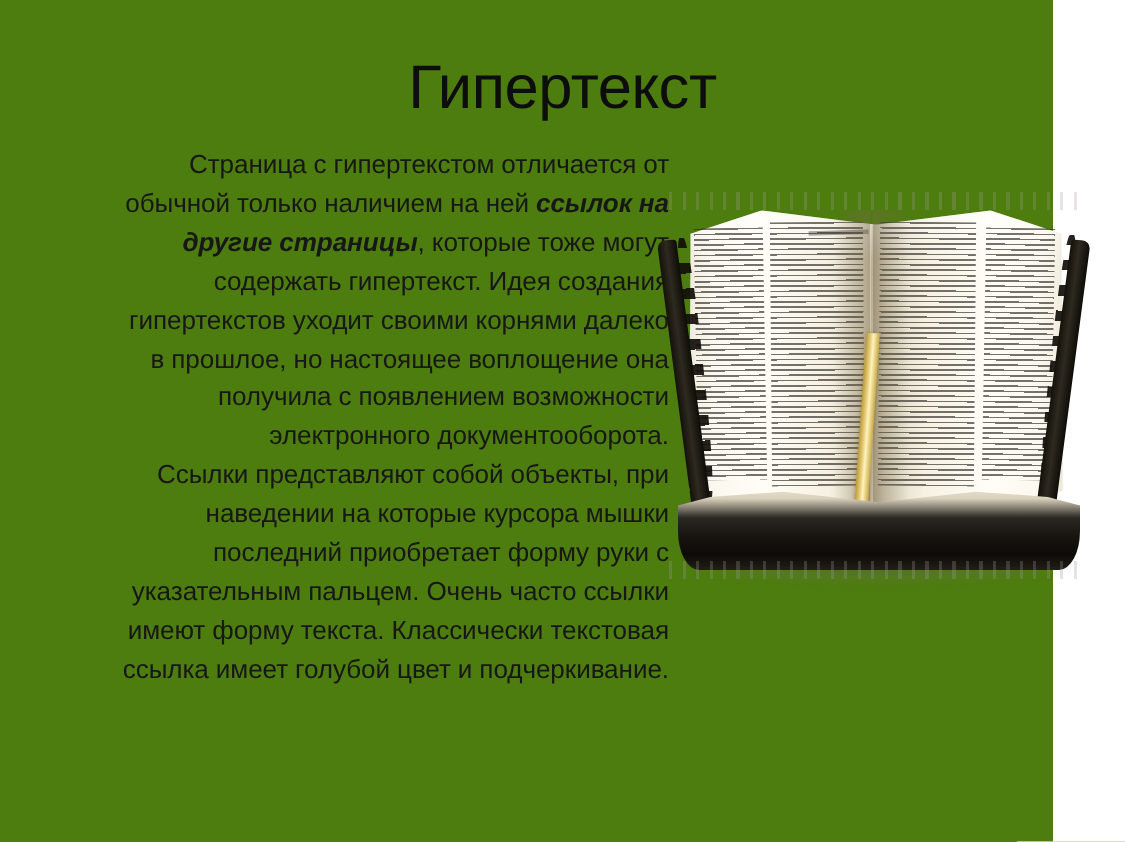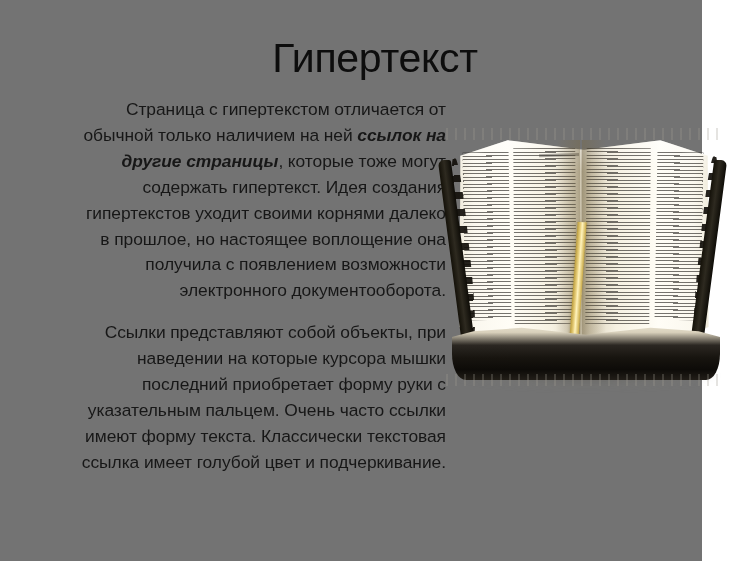--- a/index.html
+++ b/index.html
@@ -11,21 +11,21 @@
     width: 750px;
     height: 561px;
     overflow: hidden;
     font-family: "Liberation Sans", "DejaVu Sans", sans-serif;
     color: #1a1a1a;
   }
   .slide {
     position: relative;
     width: 702px;
     height: 561px;
-    background: #737373;
+    background: #4d7c0f;
   }
 
   
   .slide-title {
     position: absolute;
     left: 0;
     top: 34px;
     width: 750px;
     text-align: center;
     font-size: 41px;
@@ -45,21 +45,21 @@
   }
   .para {
     margin: 0;
     font-size: 17.4px;
     line-height: 25.9px;
     color: #171717;
     text-align: right;
     letter-spacing: -0.05px;
     word-spacing: -0.1px;
   }
-  .para + .para { margin-top: 16px; }
+  .para + .para { margin-top: 0; }
   .emph {
     font-weight: bold;
     font-style: italic;
   }
 
   
   .book-figure {
     position: absolute;
     left: 434px;
     top: 126px;

